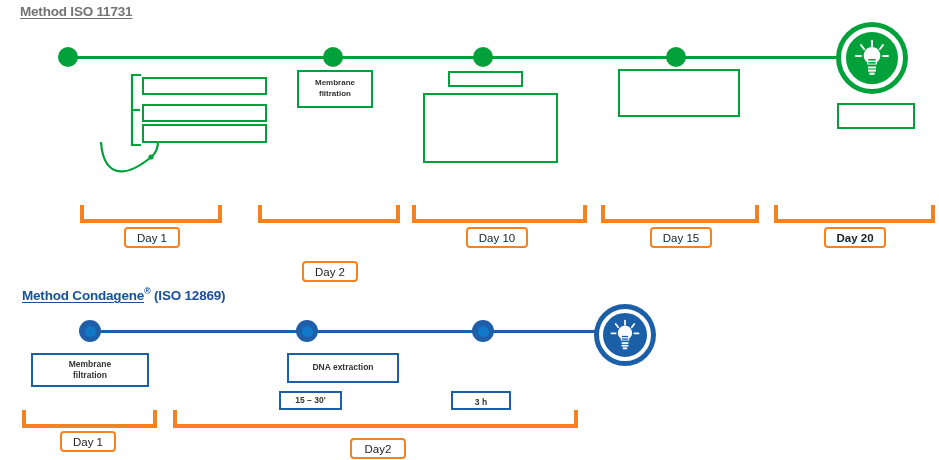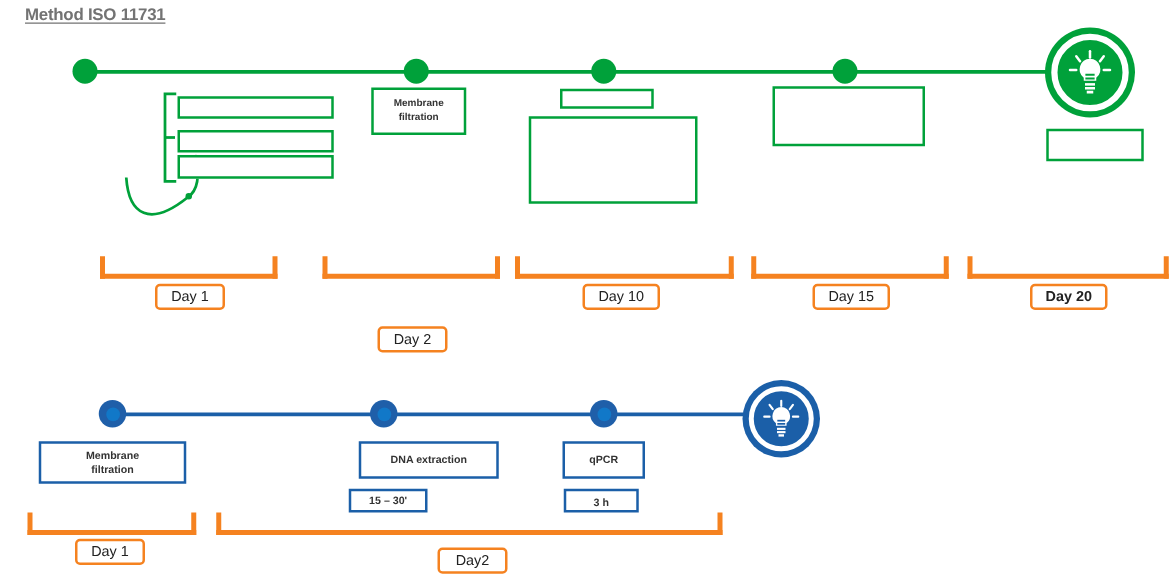--- a/index.html
+++ b/index.html
@@ -187,42 +187,42 @@
   <div class="brk" style="left:601px;top:205px;width:158px;"></div>
   <div class="daypill" style="left:650px;top:227px;width:62px;text-align:center;">
     <span>Day 15</span>
   </div>
 
   <div class="brk" style="left:774px;top:205px;width:161px;"></div>
   <div class="daypill" style="left:824px;top:227px;width:62px;font-weight:bold;">
     <span>Day 20</span>
   </div>
 
+  <div class="title title-blue">
+    <span class="u">Method Condagene</span><span class="sup">®</span><span class="plain"> (ISO 12869)</span>
+  </div>
 
   <div class="tl-blue"></div>
 
   <div class="node-blue" style="left:79px;top:320px;"></div>
   <div class="node-blue" style="left:296px;top:320px;"></div>
   <div class="node-blue" style="left:472px;top:320px;"></div>
 
   <div class="bbox" style="left:31px;top:353px;width:118px;height:34px;">
     <span style="white-space:pre-line">Membrane
 filtration</span>
   </div>
 
   <div class="bbox" style="left:255px;top:353px;width:112px;height:30px;margin-left:32px;">
     <span>DNA extraction</span>
   </div>
   <div class="bbox" style="left:279px;top:391px;width:63px;height:19px;">
     <span>15 – 30'</span>
   </div>
 
-  <div class="bbox" style="left:450px;top:353px;width:66px;height:30px;">
-    <span>qPCR</span>
-  </div>
   <div class="bbox" style="left:451px;top:391px;width:60px;height:19px;align-items:flex-end;">
     <span>3 h</span>
   </div>
 
   <div class="bulb" style="left:594px;top:304px;width:62px;height:62px;background:#1b5fa8;">
     <div class="bulb-ring" style="border:4px solid #ffffff;margin:5px;"></div>
     <svg width="34" height="34" viewBox="0 0 40 40">
       <g stroke="#ffffff" stroke-width="2" stroke-linecap="round" fill="none">
         <line x1="20" y1="3" x2="20" y2="8"></line>
         <line x1="9" y1="7" x2="12" y2="11"></line>

